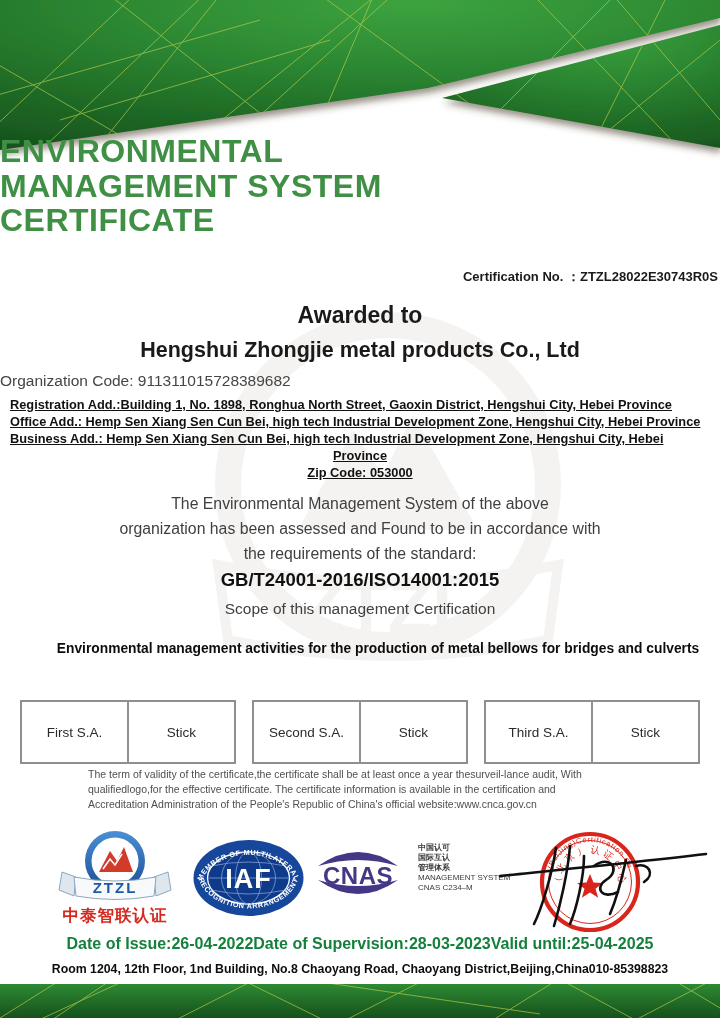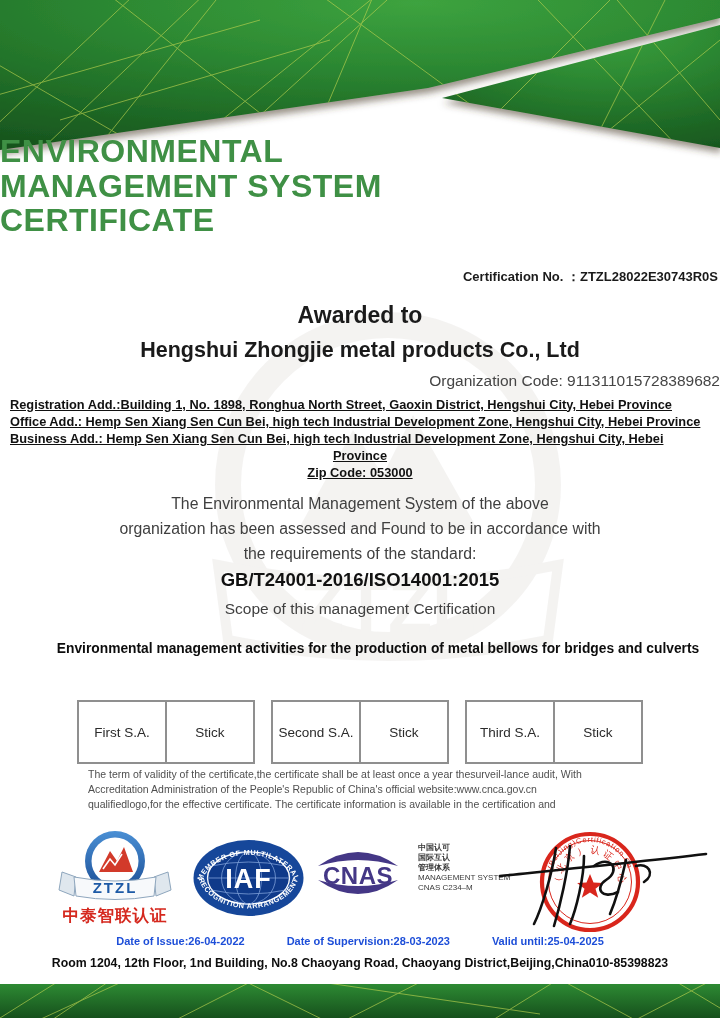--- a/index.html
+++ b/index.html
@@ -15,51 +15,51 @@
   .ftr-svg{position:absolute;bottom:0;left:0;width:720px;height:34px;display:block;}
   .watermark{position:absolute;left:148px;top:300px;width:480px;height:420px;opacity:0.09;}
 
   .content{position:relative;}
 
   .title{margin-top:134px;text-align:left;color:#3f9045;font-weight:bold;
          font-size:32px;line-height:34.5px;letter-spacing:0.5px;}
   .certno{margin-top:30px;text-align:right;padding-right:2px;font-weight:bold;font-size:13px;}
   .awarded{margin-top:16px;text-align:center;font-weight:bold;font-size:23px;}
   .company{margin-top:9px;text-align:center;font-weight:bold;font-size:21.5px;}
-  .orgcode{margin-top:9px;text-align:right;font-size:15.5px;color:#454545;}
+  .orgcode{margin-top:9px;text-align:left;font-size:15.5px;color:#454545;}
 
   .addresses{margin-top:6px;padding:0 10px;font-weight:bold;font-size:12.8px;line-height:17.2px;color:#111;text-decoration:underline;}
   .addr-line{white-space:nowrap;overflow:hidden;text-align:left;}
   .addr-center{text-align:center;}
 
   .statement{margin-top:9px;text-align:center;font-size:15.8px;line-height:25.3px;color:#3f3f3f;}
   .standard{margin-top:3px;text-align:center;font-weight:bold;font-size:18.5px;color:#111;}
   .scope-label{margin-top:9px;text-align:center;font-size:15.5px;color:#3f3f3f;}
   .scope-text{margin-top:23px;text-align:center;font-weight:bold;font-size:13.8px;color:#0d0d0d;padding-left:36px;}
 
   .sa-table{margin-top:44px;display:flex;justify-content:center;gap:16px;}
   .sa-group{display:flex;border:2px solid #8f8f8f;}
-  .sa-cell{width:86px;height:60px;display:flex;align-items:center;justify-content:center;
+  .sa-cell{width:105px;height:60px;display:flex;align-items:center;justify-content:center;
            font-size:13.5px;color:#2b2b2b;}
   .sa-cell + .sa-cell{border-left:2px solid #8f8f8f;}
 
   .fine-print{margin-top:3px;margin-left:88px;width:560px;font-size:10.5px;line-height:14.7px;color:#4f4f4f;}
   .fine-line{white-space:nowrap;overflow:hidden;}
 
   .logos{position:relative;margin-top:14px;height:101px;}
   .logo-block{position:absolute;}
   .ztzl-block{left:50px;top:2px;width:130px;text-align:center;}
   .ztzl-caption{margin-top:1px;font-size:16.5px;font-weight:bold;color:#d5281e;letter-spacing:1px;}
   .iaf-block{left:191px;top:12px;}
   .cnas-block{left:308px;top:20px;}
   .cnas-caption{position:absolute;left:418px;top:17px;font-size:8px;line-height:10px;color:#3a3a3a;}
   .cnas-caption .cn{font-weight:bold;}
   .seal-block{left:498px;top:0px;}
 
-  .dates{margin-top:8px;display:flex;justify-content:center;gap:42px;font-weight:bold;font-size:11px;color:#1d4ed8;}
+  .dates{margin-top:8px;display:flex;justify-content:center;font-weight:bold;font-size:16px;color:#15803d;}
   .bottom-address{margin-top:9px;text-align:center;font-weight:bold;font-size:12.3px;color:#0d0d0d;}
   .bottom-address .phone{}
 </style>
 </head>
 <body>
 
 <div class="page">
 
   <svg class="hdr-svg" viewBox="0 0 720 160" aria-hidden="true">
     <defs>
@@ -154,22 +154,22 @@
         <div class="sa-cell">Stick</div>
       </div>
       <div class="sa-group">
         <div class="sa-cell">Third S.A.</div>
         <div class="sa-cell">Stick</div>
       </div>
     </div>
 
     <div class="fine-print">
       <div class="fine-line">The term of validity of the certificate,the certificate shall be at least once a year thesurveil-lance audit, With</div>
+      <div class="fine-line">qualifiedlogo,for the effective certificate. The certificate information is available in the certification and</div>
       <div class="fine-line">Accreditation Administration of the People's Republic of China's official website:www.cnca.gov.cn</div>
-      <div class="fine-line">qualifiedlogo,for the effective certificate. The certificate information is available in the certification and</div>
     </div>
 
     <div class="logos">
 
       <div class="logo-block ztzl-block">
         <svg width="130" height="72" viewBox="0 0 130 72" aria-hidden="true">
           <defs>
             <linearGradient id="zb" x1="0" y1="0" x2="0" y2="1">
               <stop offset="0" stop-color="#4a8fd4"></stop>
               <stop offset="1" stop-color="#1b4e96"></stop>

